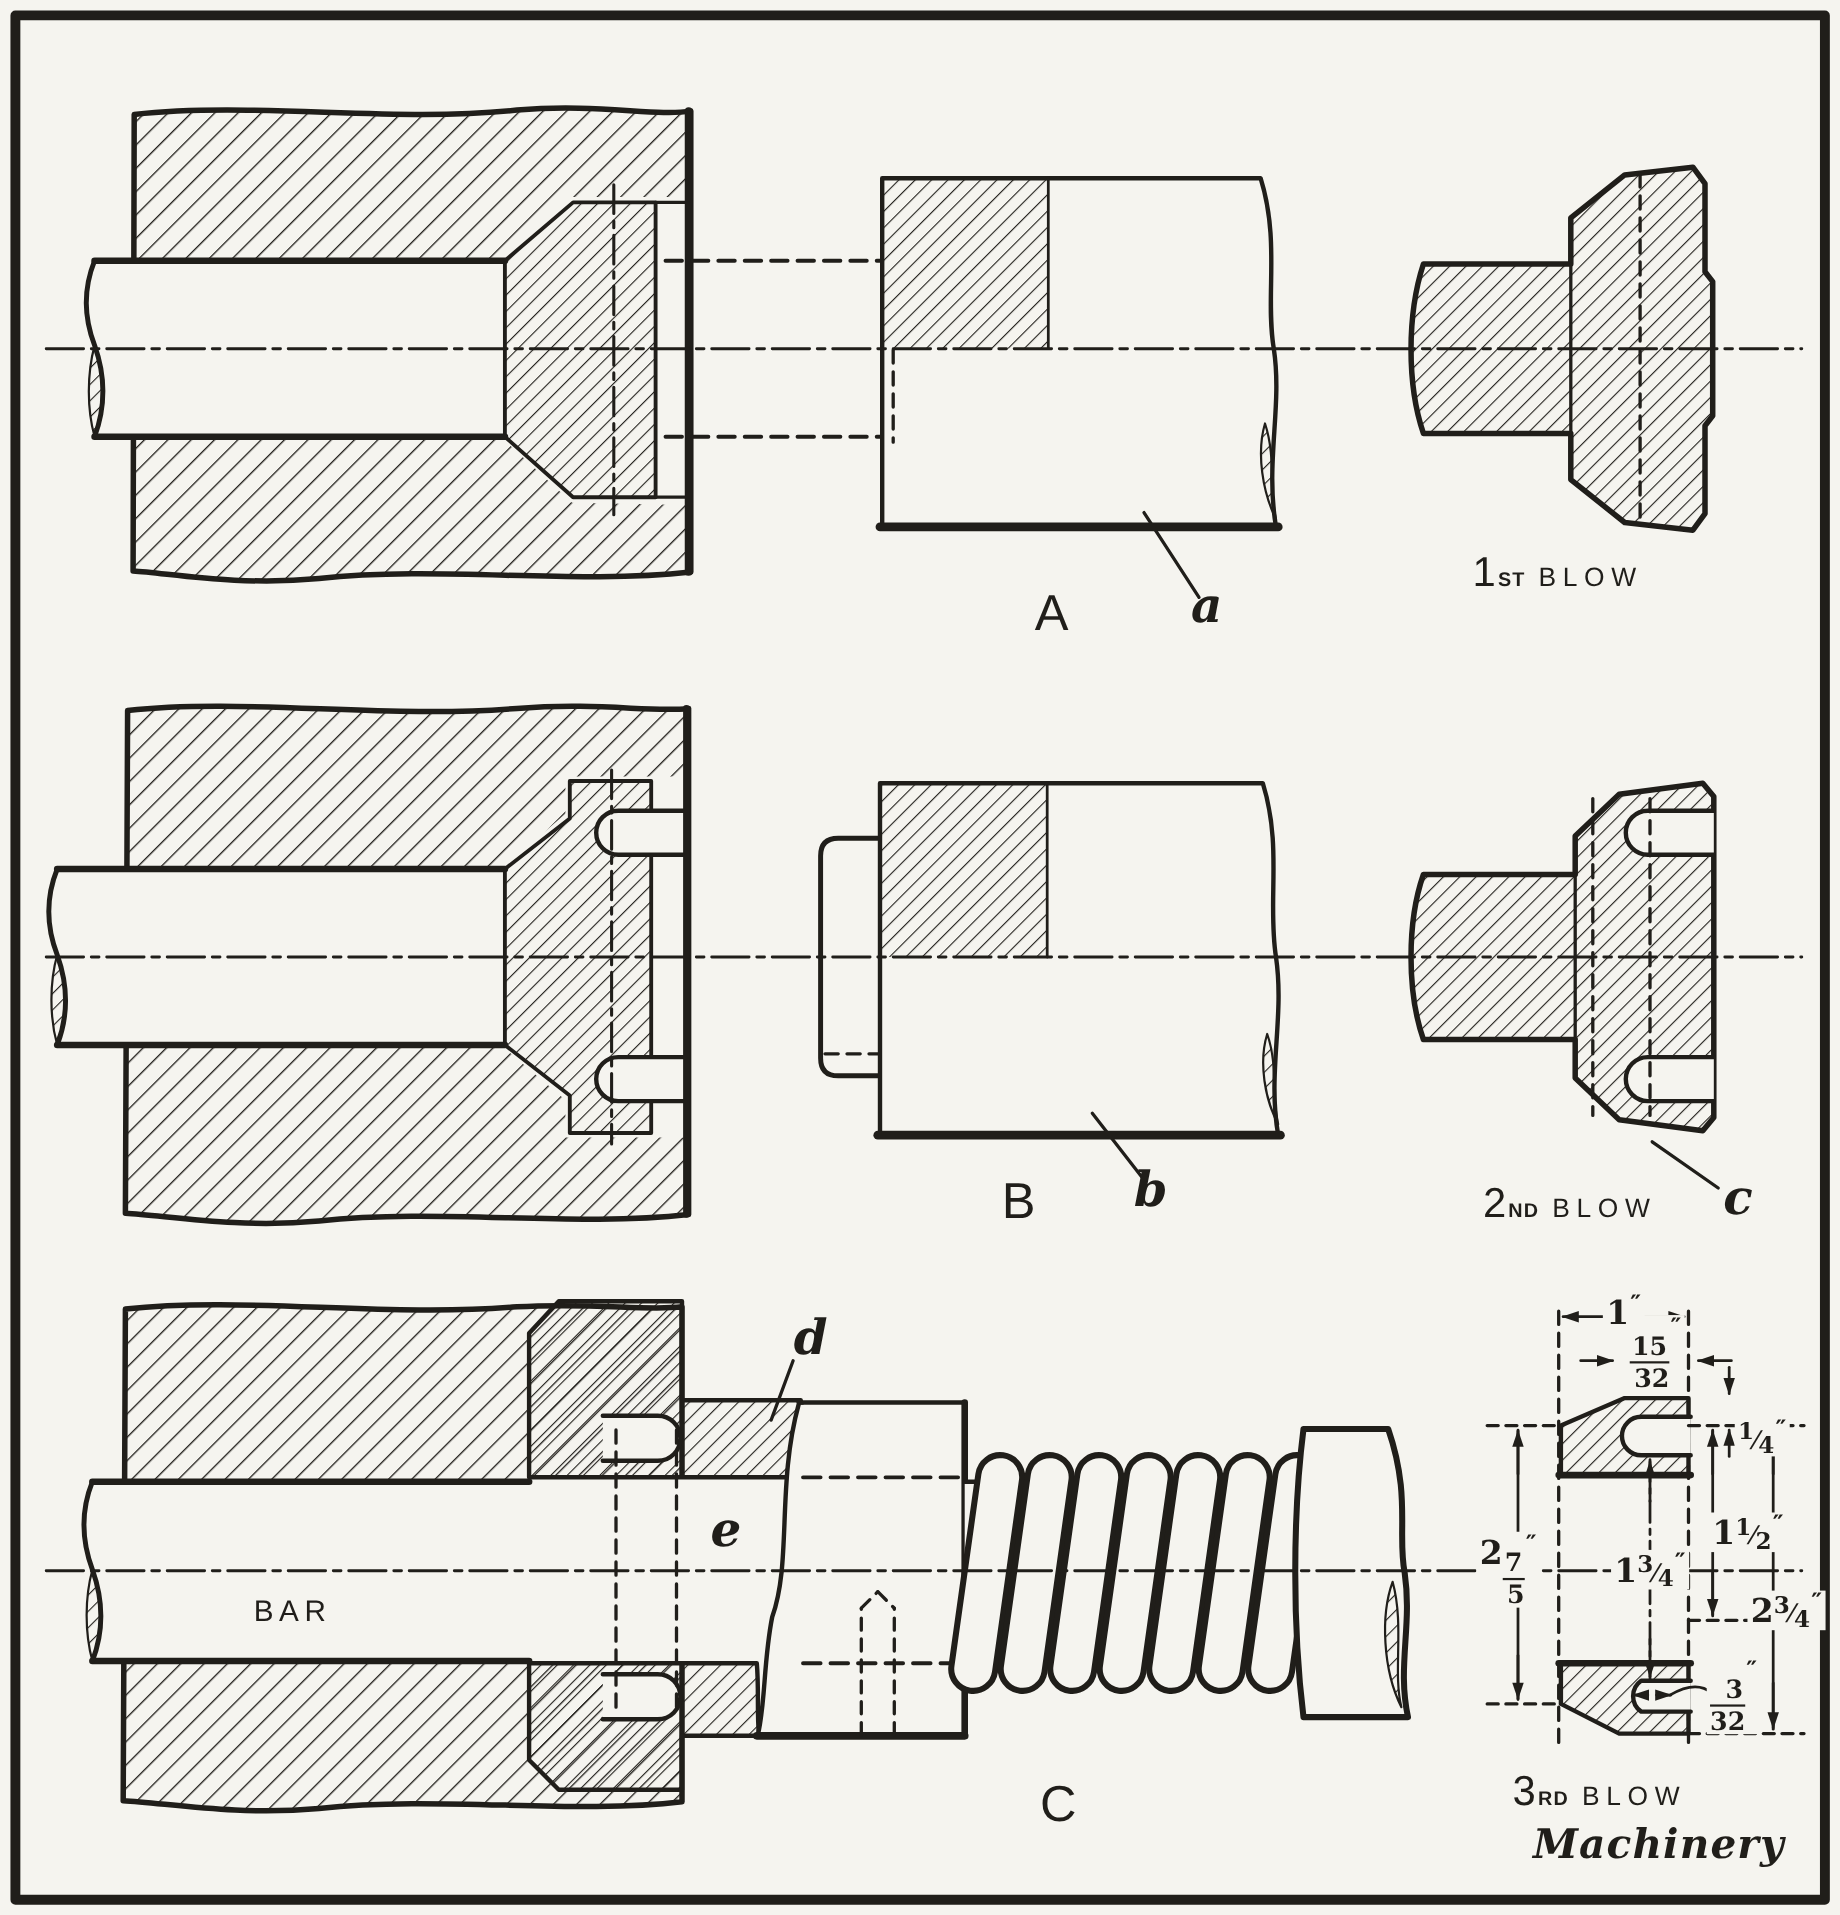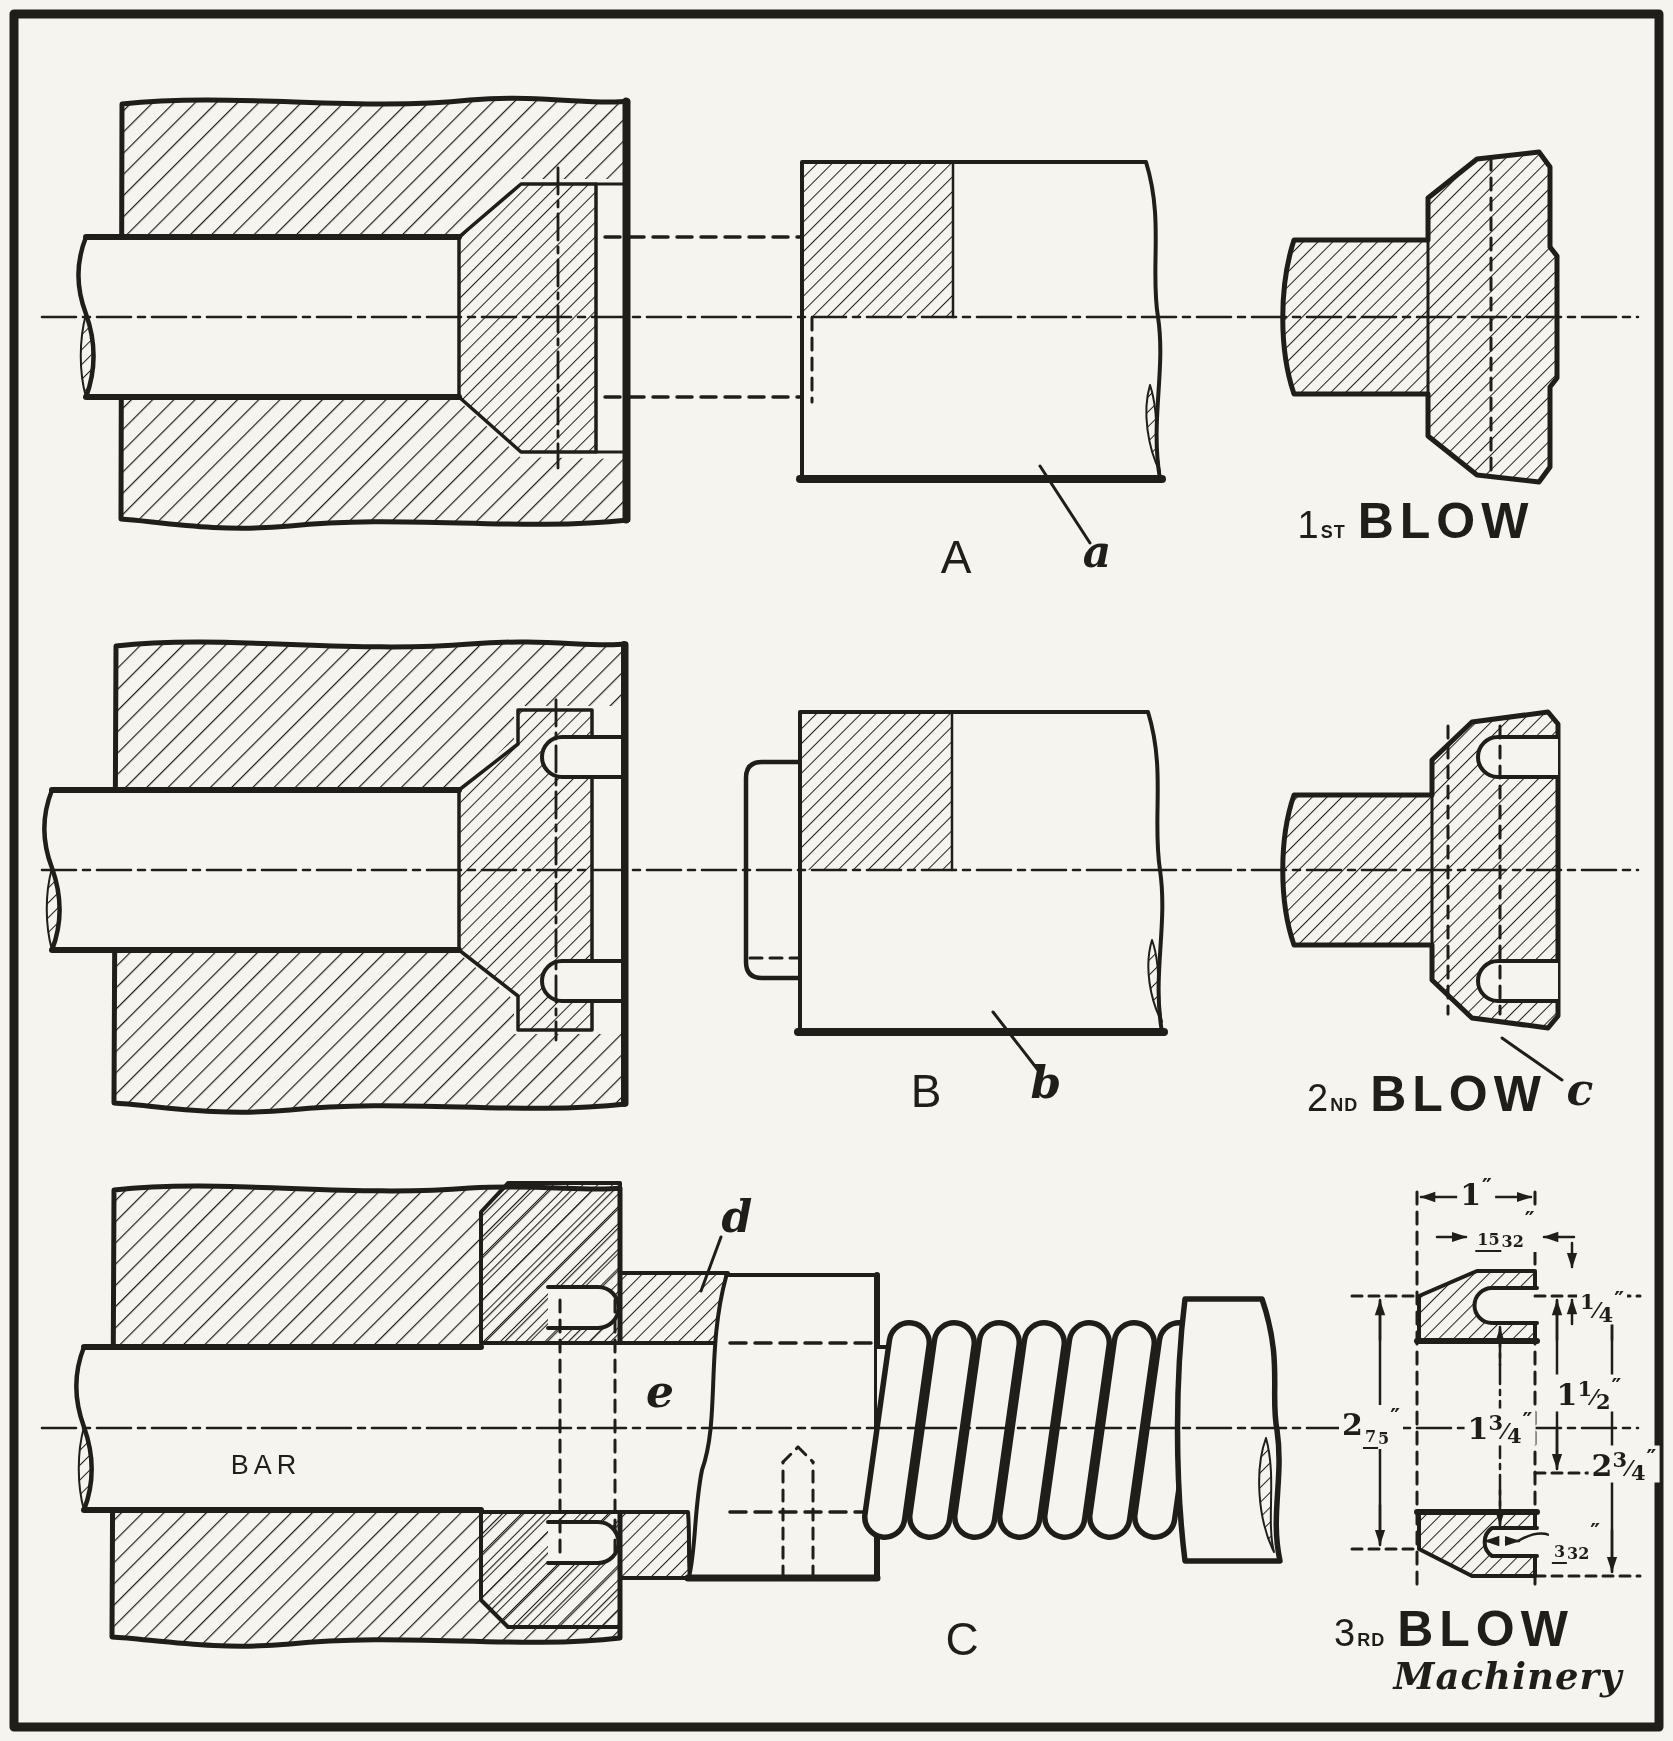--- a/index.html
+++ b/index.html
@@ -12,24 +12,24 @@
   .fC{fill:url(#hC);}
   .fF{fill:url(#hF);}
   .lbl{position:absolute;transform:translate(-50%,-50%);white-space:nowrap;line-height:1;}
   .vlbl{font:500 46px "Liberation Sans",sans-serif;}
   .ref{font:italic 700 44px "DejaVu Serif",serif;}
   .barlbl{font:400 27px "Liberation Sans",sans-serif;letter-spacing:5px;text-align:right;}
   .credit{font:italic 700 37px "DejaVu Serif",serif;letter-spacing:1px;}
   .blow{display:flex;align-items:baseline;}
   .bn{font-size:38px;font-weight:500;}
   .bo{font-size:18px;font-weight:700;letter-spacing:1px;margin:0 12px 0 2px;}
-  .bw{font-size:50px;font-weight:700;letter-spacing:6px;}
+  .bw{font-size:24px;font-weight:400;letter-spacing:6px;}
   .dim{position:absolute;transform:translate(-50%,-50%);font:700 30px "DejaVu Serif",serif;
        background:var(--paper);padding:0 3px;white-space:nowrap;line-height:1;}
-  .sfr{display:inline-flex;flex-direction:row;vertical-align:-7px;font-size:16px;line-height:1;text-align:left;}
+  .sfr{display:inline-flex;flex-direction:column;vertical-align:-7px;font-size:23px;line-height:1;text-align:right;}
   .sfr .fn{border-bottom:2.5px solid var(--ink);padding:0 2px 2px;}
   .sfr .fd{padding-top:2px;}
   .dsup{font-size:21px;vertical-align:9px;}
   .dsub{font-size:21px;vertical-align:-4px;}
   .slash{font-size:23px;}
   .pr{font-size:22px;vertical-align:11px;margin-left:1px;}
 </style>
 </head>
 <body>
 

